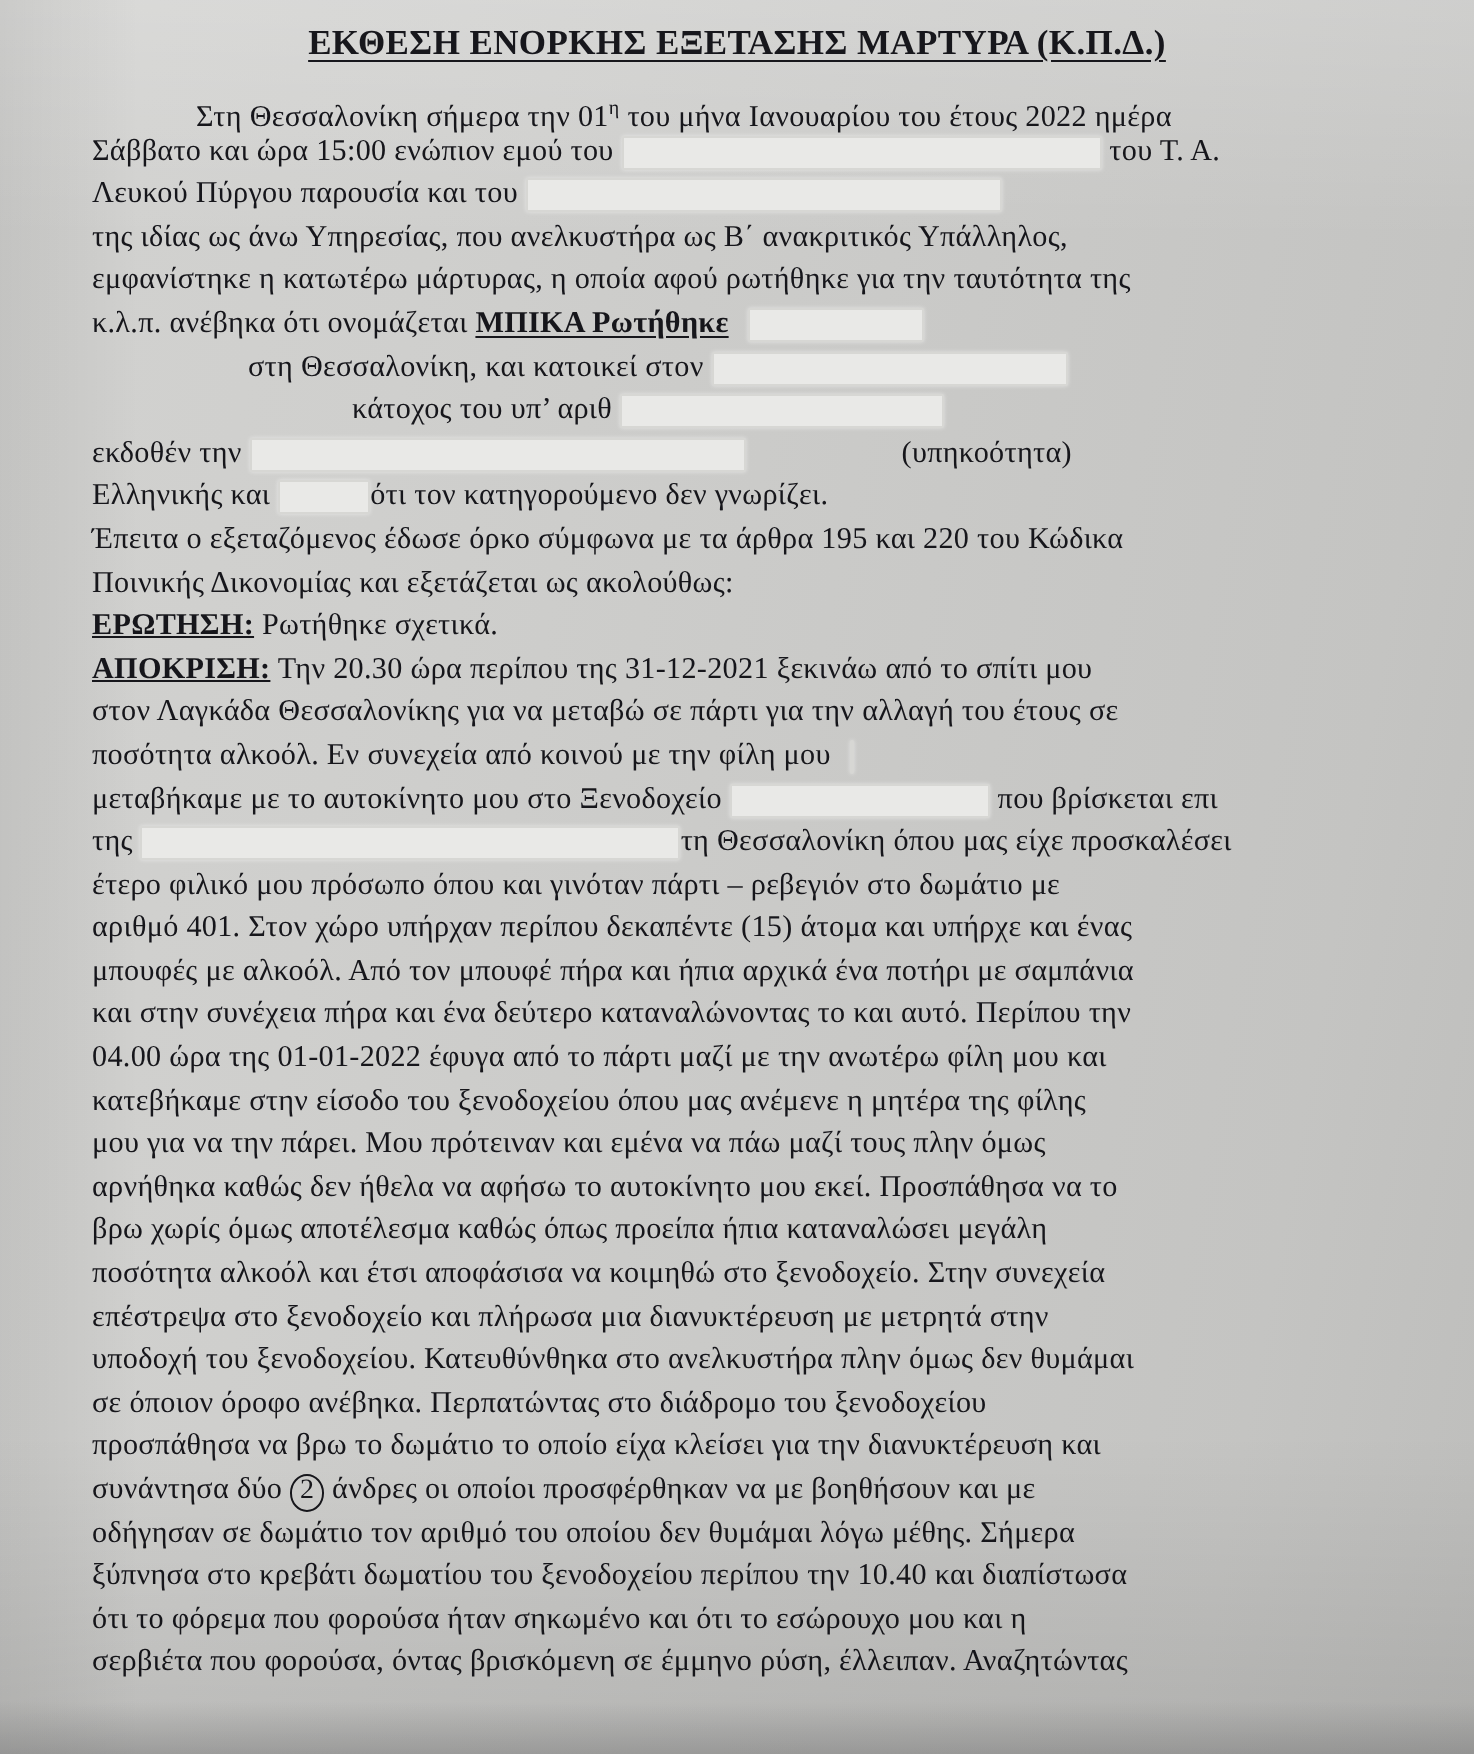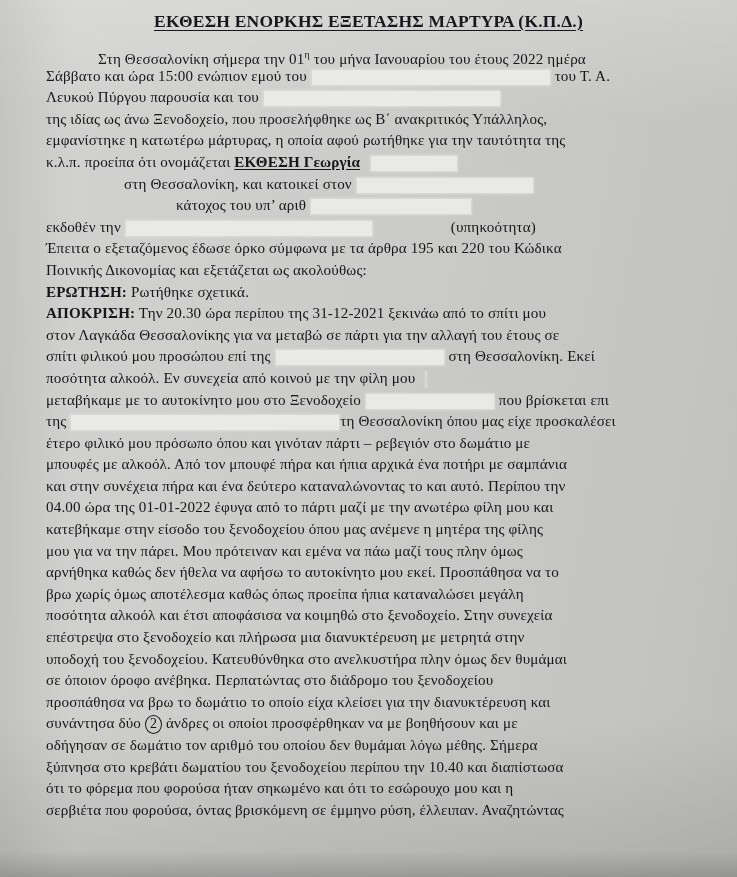--- a/index.html
+++ b/index.html
@@ -66,21 +66,21 @@
   }
 
   .line {
     position: relative;
     white-space: nowrap;
     margin: 0;
     padding: 0;
     height: 21.6px;
   }
 
-  .b { font-weight: bold; }
+  .b { font-weight: bold; text-decoration: underline; }
   .u { text-decoration: underline; text-underline-offset: 2px; }
 
   
   .redact {
     display: inline-block;
     background: #e9e9e7;
     border: 1px solid #d7d7d4;
     vertical-align: middle;
     height: 15px;
     border-radius: 1px;
@@ -130,77 +130,78 @@
 
     <div class="line">
       <span>Σάββατο και ώρα 15:00 ενώπιον εμού του </span><span class="redact" style="width:238px"></span><span> του Τ. Α.</span>
     </div>
 
     <div class="line">
       <span>Λευκού Πύργου παρουσία και του </span><span class="redact" style="width:236px"></span>
     </div>
 
     <div class="line">
-      <span>της ιδίας ως άνω Ξενοδοχείο, που προσελήφθηκε ως Β΄ ανακριτικός Υπάλληλος,</span>
+      <span>της ιδίας ως άνω Υπηρεσίας, που ανελκυστήρα ως Β΄ ανακριτικός Υπάλληλος,</span>
     </div>
 
     <div class="line">
       <span>εμφανίστηκε η κατωτέρω μάρτυρας, η οποία αφού ρωτήθηκε για την ταυτότητα της</span>
     </div>
 
     <div class="line">
-      <span>κ.λ.π. προείπα ότι ονομάζεται </span><span class="b u">ΕΚΘΕΣΗ Γεωργία</span><span class="gap-sm"></span><span class="redact" style="width:86px"></span>
+      <span>κ.λ.π. ανέβηκα ότι ονομάζεται </span><span class="b u">ΜΠΙΚΑ Ρωτήθηκε</span><span class="gap-sm"></span><span class="redact" style="width:86px"></span>
     </div>
 
     <div class="line">
       <span class="gap-lg"></span><span class="gap-md"></span><span>στη  Θεσσαλονίκη,  και  κατοικεί  στον </span><span class="redact" style="width:176px"></span>
     </div>
 
     <div class="line">
       <span class="gap-lg"></span><span class="gap-lg"></span><span class="gap-md"></span><span>κάτοχος  του  υπ’  αριθ </span><span class="redact" style="width:160px"></span>
     </div>
 
     <div class="line">
       <span>εκδοθέν  την </span><span class="redact" style="width:246px"></span><span class="gap-lg"></span><span class="gap-md"></span><span>(υπηκοότητα)</span>
     </div>
 
+    <div class="line">
+      <span>Ελληνικής και  </span><span class="redact" style="width:44px"></span><span>ότι τον κατηγορούμενο δεν γνωρίζει.</span>
+    </div>
 
     <div class="line">
       <span>Έπειτα ο εξεταζόμενος έδωσε όρκο σύμφωνα με τα άρθρα 195 και 220  του Κώδικα</span>
     </div>
 
     <div class="line">
       <span>Ποινικής Δικονομίας και εξετάζεται ως ακολούθως:</span>
     </div>
 
     <div class="line">
       <span class="b">ΕΡΩΤΗΣΗ:</span><span> Ρωτήθηκε σχετικά.</span>
     </div>
 
     <div class="line">
       <span class="b">ΑΠΟΚΡΙΣΗ:</span><span> Την 20.30 ώρα περίπου της 31-12-2021 ξεκινάω από το σπίτι μου</span>
     </div>
 
     <div class="line"><span>στον Λαγκάδα Θεσσαλονίκης για να μεταβώ σε πάρτι για την αλλαγή του έτους σε</span></div>
 
-    <div class="line">
-      <span>σπίτι φιλικού μου προσώπου επί της </span><span class="redact" style="width:168px"></span><span> στη Θεσσαλονίκη. Εκεί</span>
-    </div>
 
     <div class="line"><span>ποσότητα αλκοόλ. Εν συνεχεία από κοινού με την φίλη μου</span><span class="gap-sm"></span><span class="redact" style="width:0px"></span></div>
 
     <div class="line">
       <span>μεταβήκαμε με το αυτοκίνητο μου στο Ξενοδοχείο </span><span class="redact" style="width:128px"></span><span> που βρίσκεται επι</span>
     </div>
 
     <div class="line">
       <span>της </span><span class="redact" style="width:268px"></span><span>τη Θεσσαλονίκη όπου μας είχε προσκαλέσει</span>
     </div>
 
     <div class="line"><span>έτερο φιλικό μου πρόσωπο όπου και γινόταν πάρτι – ρεβεγιόν στο δωμάτιο με</span></div>
+    <div class="line"><span>αριθμό 401. Στον χώρο υπήρχαν περίπου δεκαπέντε (15) άτομα και υπήρχε και ένας</span></div>
     <div class="line"><span>μπουφές με αλκοόλ. Από τον μπουφέ πήρα και ήπια αρχικά ένα ποτήρι με σαμπάνια</span></div>
     <div class="line"><span>και στην συνέχεια πήρα και ένα δεύτερο καταναλώνοντας το και αυτό. Περίπου την</span></div>
     <div class="line"><span>04.00 ώρα της 01-01-2022 έφυγα από το πάρτι μαζί με την ανωτέρω φίλη μου και</span></div>
     <div class="line"><span>κατεβήκαμε στην είσοδο του ξενοδοχείου όπου μας ανέμενε η μητέρα της φίλης</span></div>
     <div class="line"><span>μου για να την πάρει. Μου πρότειναν και εμένα να πάω μαζί τους πλην όμως</span></div>
     <div class="line"><span>αρνήθηκα καθώς δεν ήθελα να αφήσω το αυτοκίνητο μου εκεί. Προσπάθησα να το</span></div>
     <div class="line"><span>βρω χωρίς όμως αποτέλεσμα καθώς όπως προείπα ήπια καταναλώσει μεγάλη</span></div>
     <div class="line"><span>ποσότητα αλκοόλ και έτσι αποφάσισα να κοιμηθώ στο ξενοδοχείο. Στην συνεχεία</span></div>
     <div class="line"><span>επέστρεψα στο ξενοδοχείο και πλήρωσα μια διανυκτέρευση με μετρητά στην</span></div>
     <div class="line"><span>υποδοχή του ξενοδοχείου. Κατευθύνθηκα στο ανελκυστήρα πλην όμως δεν θυμάμαι</span></div>

